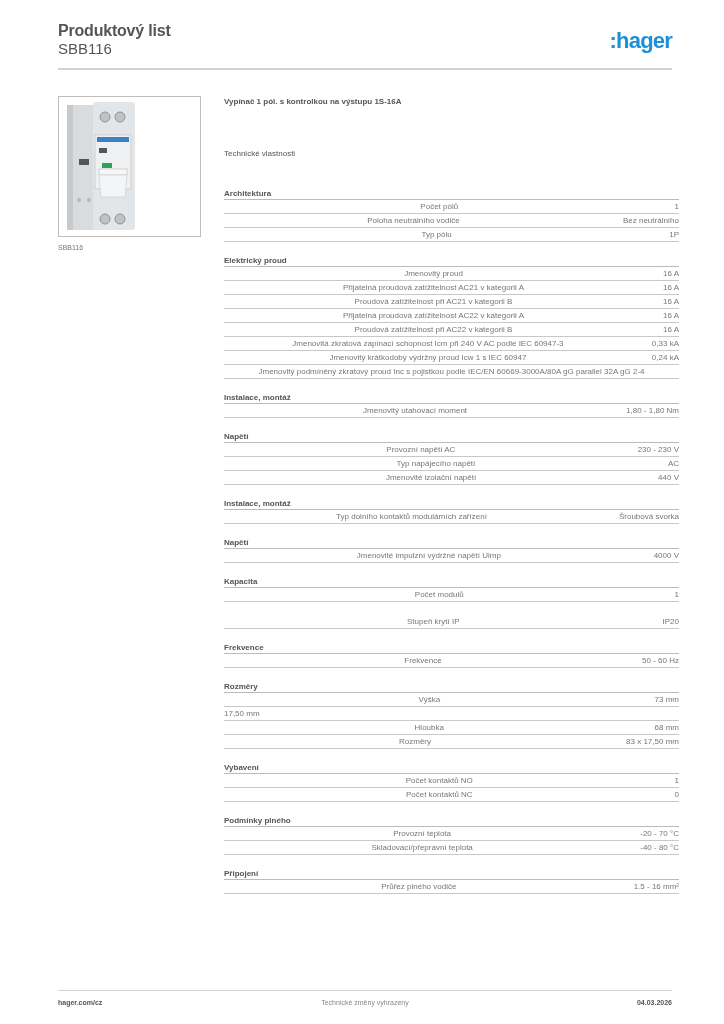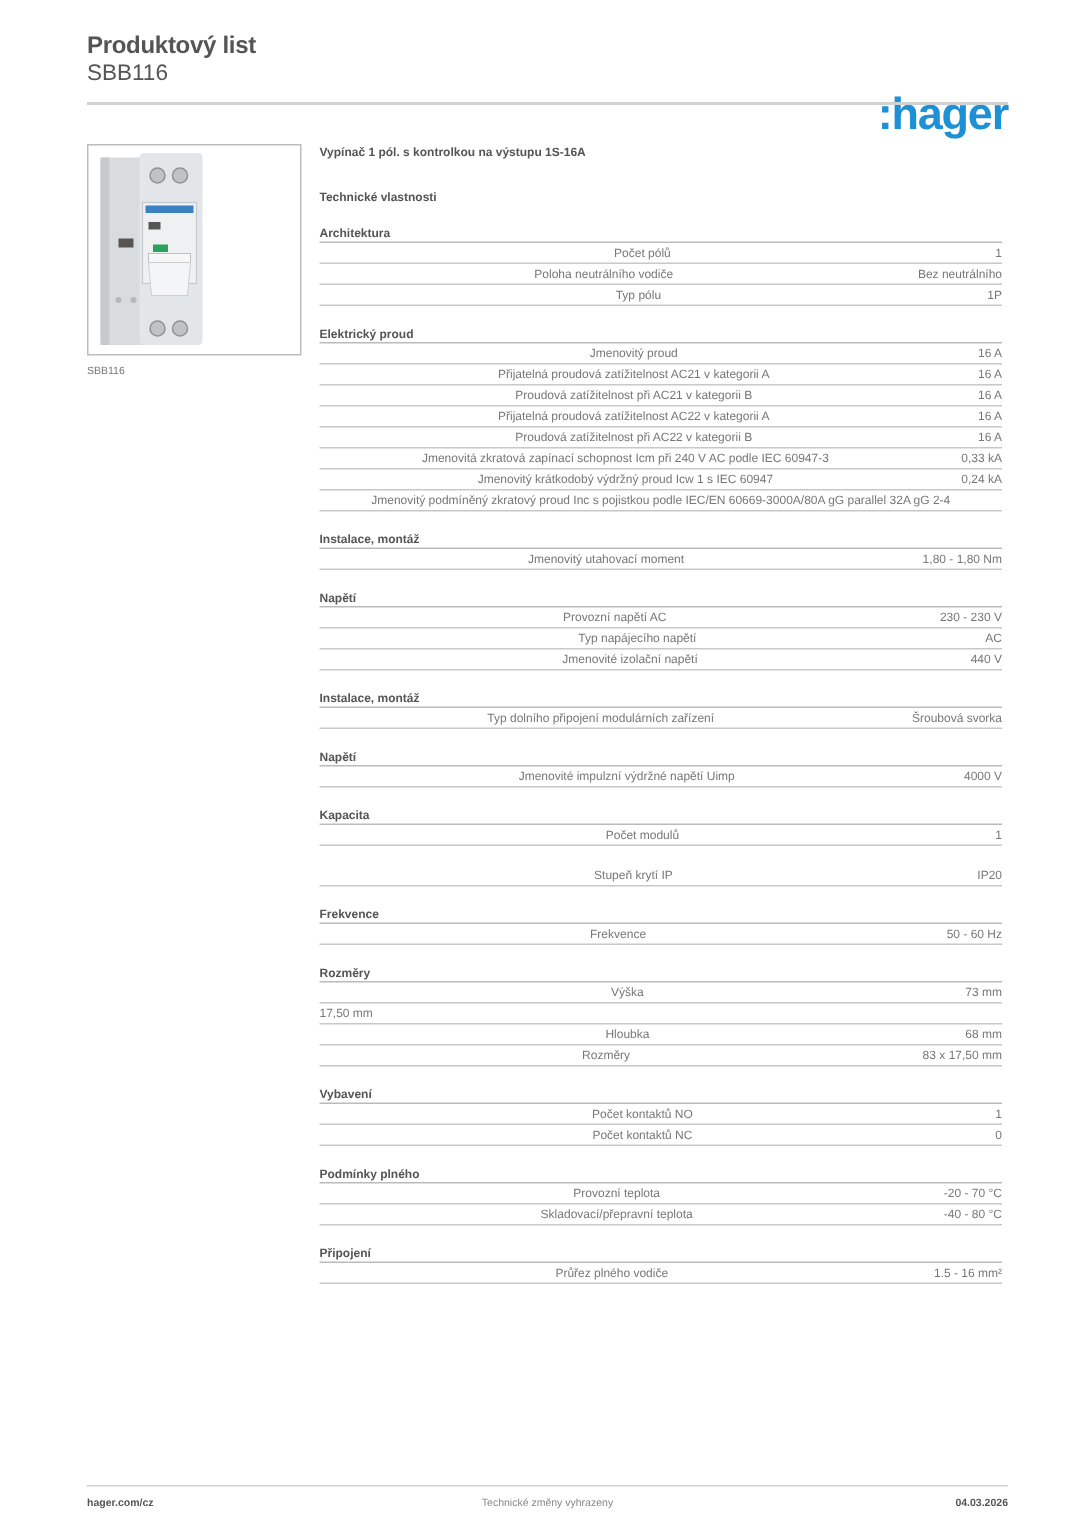--- a/index.html
+++ b/index.html
@@ -2,32 +2,32 @@
 <html><head>
   <meta charset="utf-8">
   <style>
     * { box-sizing: border-box; margin: 0; padding: 0; }
     html, body { width: 724px; height: 1024px; background: #ffffff; overflow: hidden; }
     body { font-family: "Liberation Sans", sans-serif; color: #555; position: relative; }
 
     .header { position: absolute; left: 58px; top: 20px; width: 614px; height: 50px; }
     .doc-title { position: absolute; left: 0; top: 2px; font-size: 16px; font-weight: bold; color: #555; letter-spacing: -0.2px; }
     .doc-code { position: absolute; left: 0; top: 20px; font-size: 15px; color: #555; }
-    .logo { position: absolute; right: 0; top: 8px; font-size: 30px; font-weight: bold; color: #1e90d6; letter-spacing: -0.8px; margin-top: 32px; }
+    .logo { position: absolute; right: 0; top: 8px; font-size: 22px; font-weight: bold; color: #1e90d6; letter-spacing: -0.8px; }
     .header-rule { position: absolute; left: 58px; top: 68px; width: 614px; height: 2px; background: #d2d2d2; }
 
     .product-image { position: absolute; left: 58px; top: 96px; width: 143px; height: 141px; border: 1px solid #bdbdbd; background: #fff; overflow: hidden; }
     .image-caption { position: absolute; left: 58px; top: 244px; font-size: 7px; color: #777; }
 
-    .content { position: absolute; left: 213px; top: 96px; width: 455px; }
+    .content { position: absolute; left: 224px; top: 96px; width: 455px; }
     .subtitle { font-size: 8px; font-weight: bold; color: #555; height: 12px; line-height: 12px; }
-    .section-heading { font-size: 8px; font-weight: bold; color: #555; margin-top: 18px; height: 12px; line-height: 12px; }
+    .section-heading { font-size: 8px; font-weight: normal; color: #555; margin-top: 40px; height: 12px; line-height: 12px; }
 
     .group { margin-top: 13px; }
-    .group:first-of-type { margin-top: 12px; }
+    .group:first-of-type { margin-top: 28px; }
     .group-title { font-size: 8px; font-weight: bold; color: #555; height: 12px; line-height: 12px; border-bottom: 1px solid #bbb; }
     .row { display: flex; justify-content: space-between; align-items: flex-start; font-size: 8px; color: #777; line-height: 9px; padding: 2px 0 2px 0; border-bottom: 1px solid #c8c8c8; min-height: 14px; }
     .row .label { flex: 1; padding-right: 20px; text-align: center; }
     .row .value { white-space: nowrap; text-align: right; }
     .row.wide .label { padding-right: 0; }
 
     .footer-rule { position: absolute; left: 58px; top: 990px; width: 614px; height: 1px; background: #d2d2d2; }
     .footer { position: absolute; left: 58px; top: 999px; width: 614px; height: 12px; font-size: 7px; }
     .footer .left { position: absolute; left: 0; top: 0; font-weight: bold; color: #555; }
     .footer .center { position: absolute; left: 0; right: 0; top: 0; text-align: center; color: #888; }
@@ -146,21 +146,21 @@
           <span class="value">AC</span>
         </div>
         <div class="row">
           <span class="label">Jmenovité izolační napětí</span>
           <span class="value">440 V</span>
         </div>
       </div>
       <div class="group">
         <div class="group-title">Instalace, montáž</div>
         <div class="row">
-          <span class="label">Typ dolního připojení modulárních zařízení</span>
+          <span class="label">Typ dolního kontaktů modulárních zařízení</span>
           <span class="value">Šroubová svorka</span>
         </div>
       </div>
       <div class="group">
         <div class="group-title">Napětí</div>
         <div class="row">
           <span class="label">Jmenovité impulzní výdržné napětí Uimp</span>
           <span class="value">4000 V</span>
         </div>
       </div>

